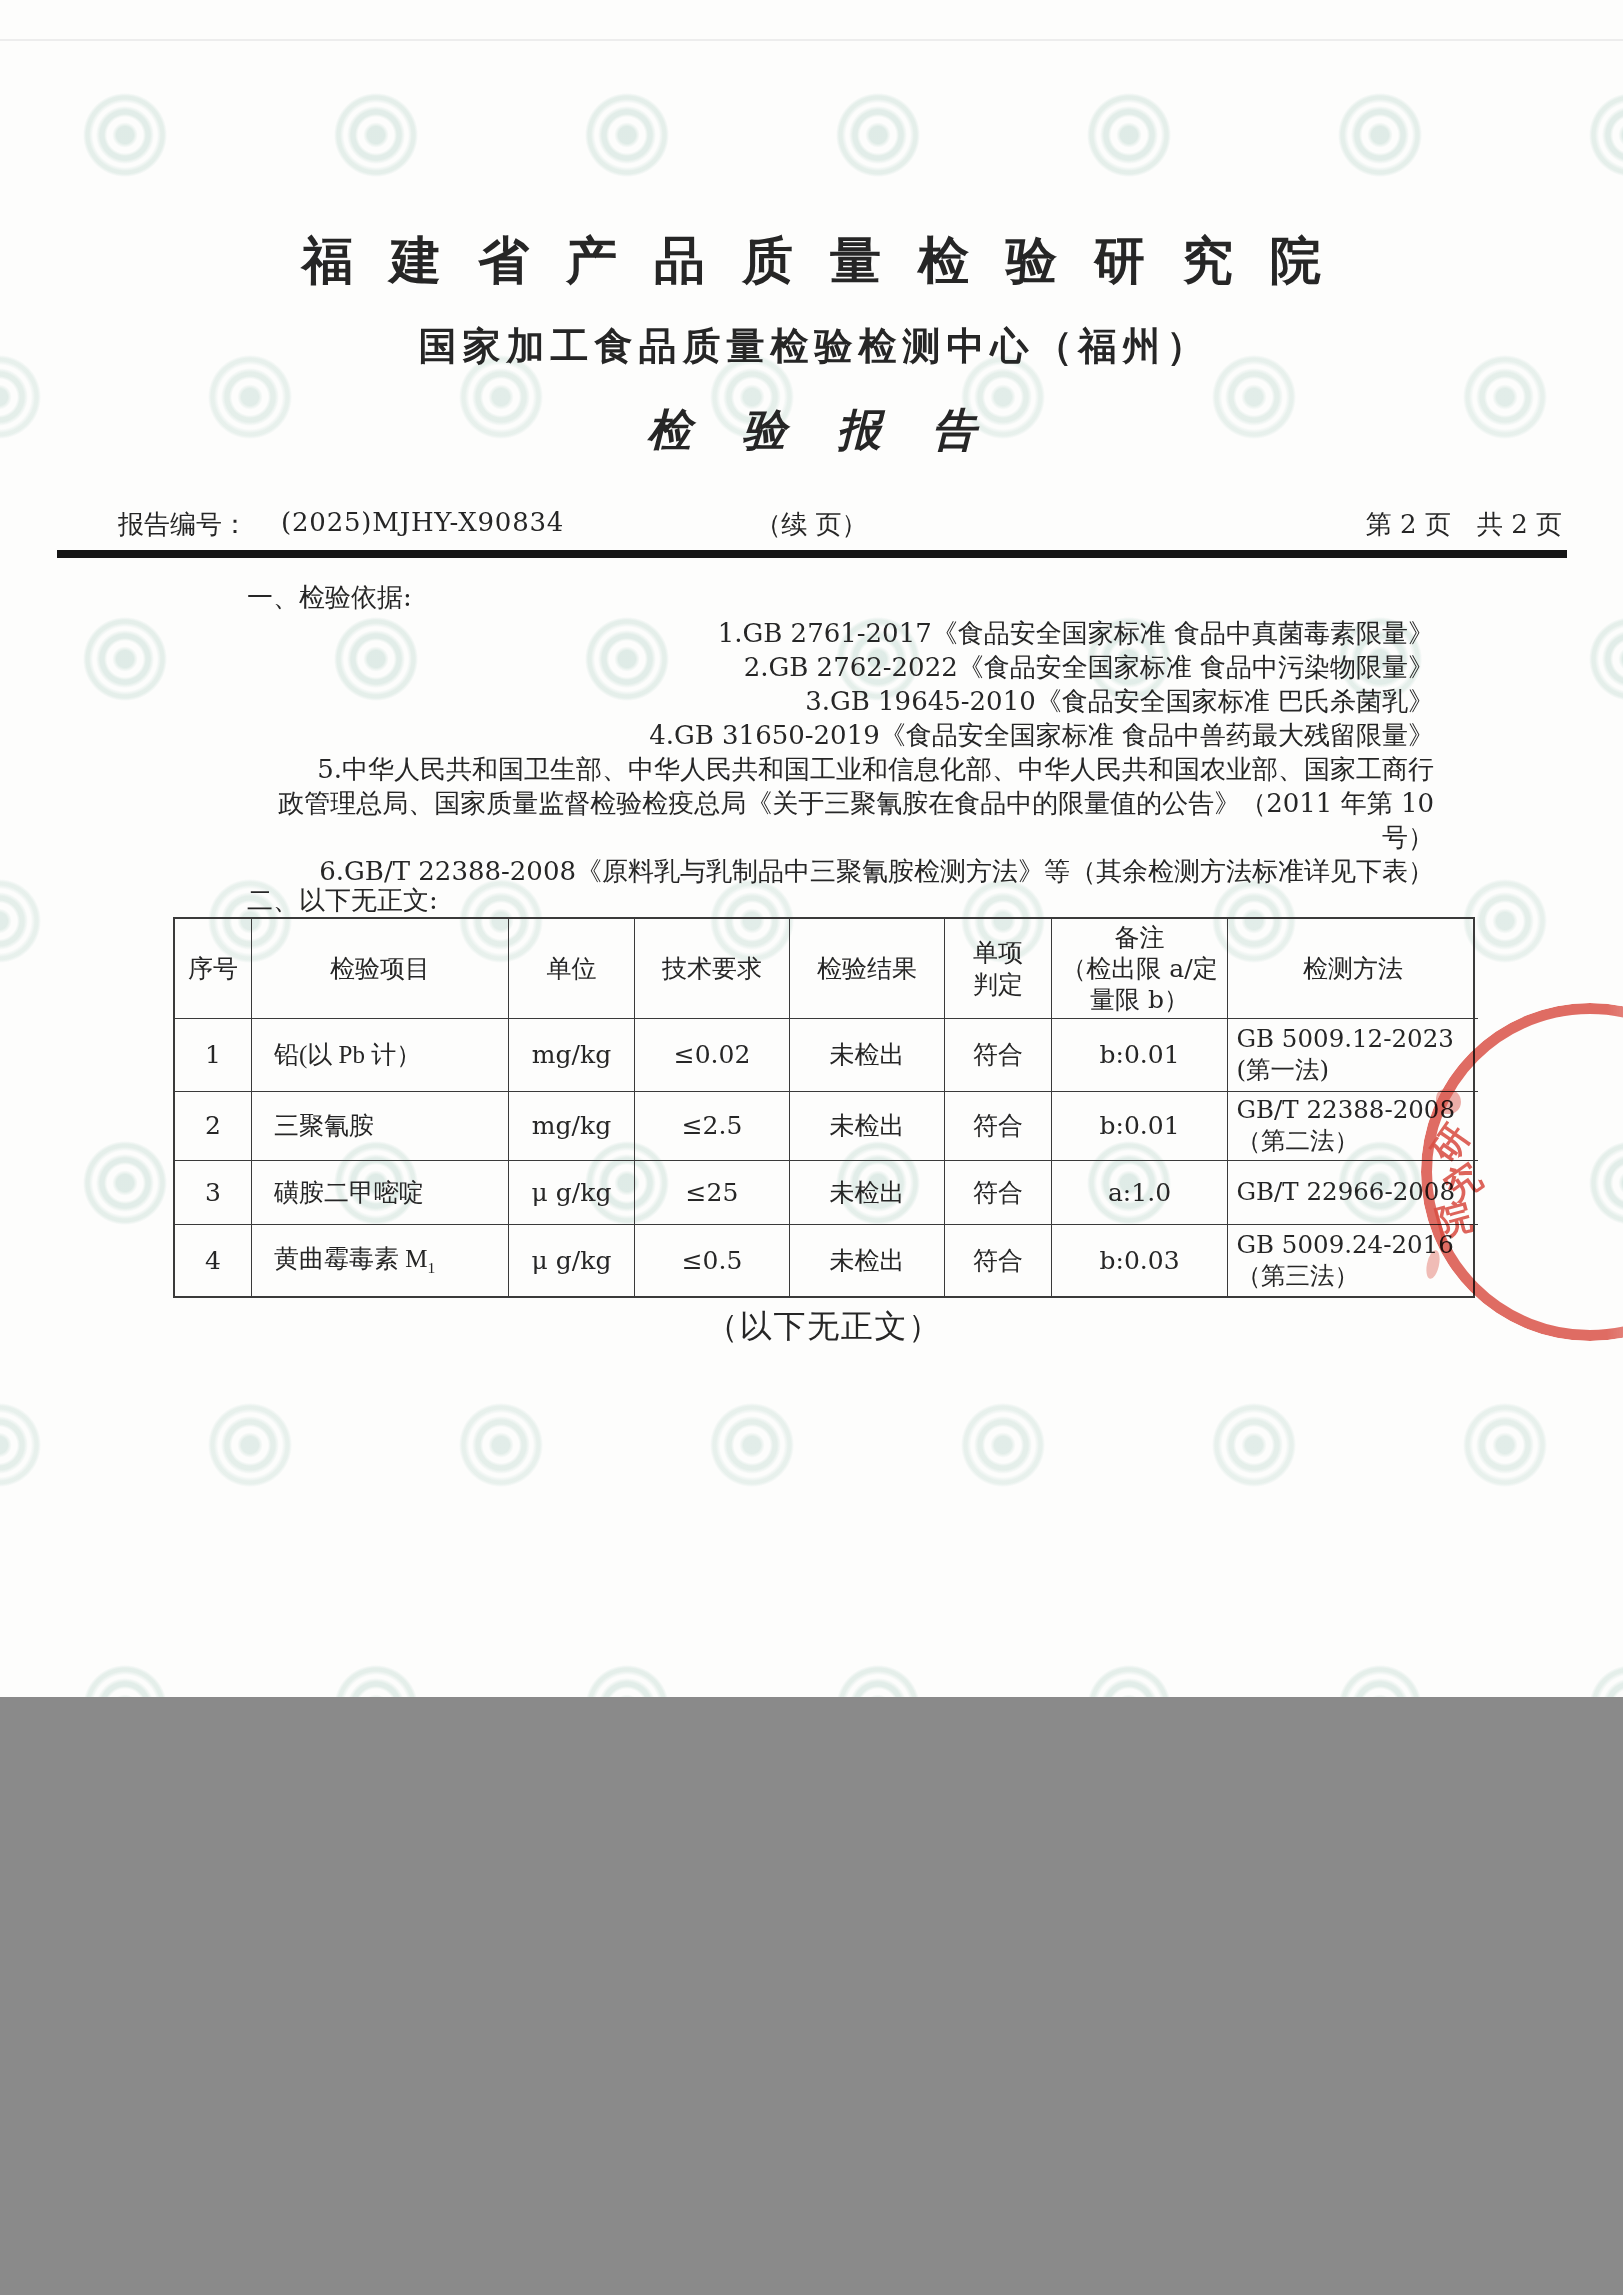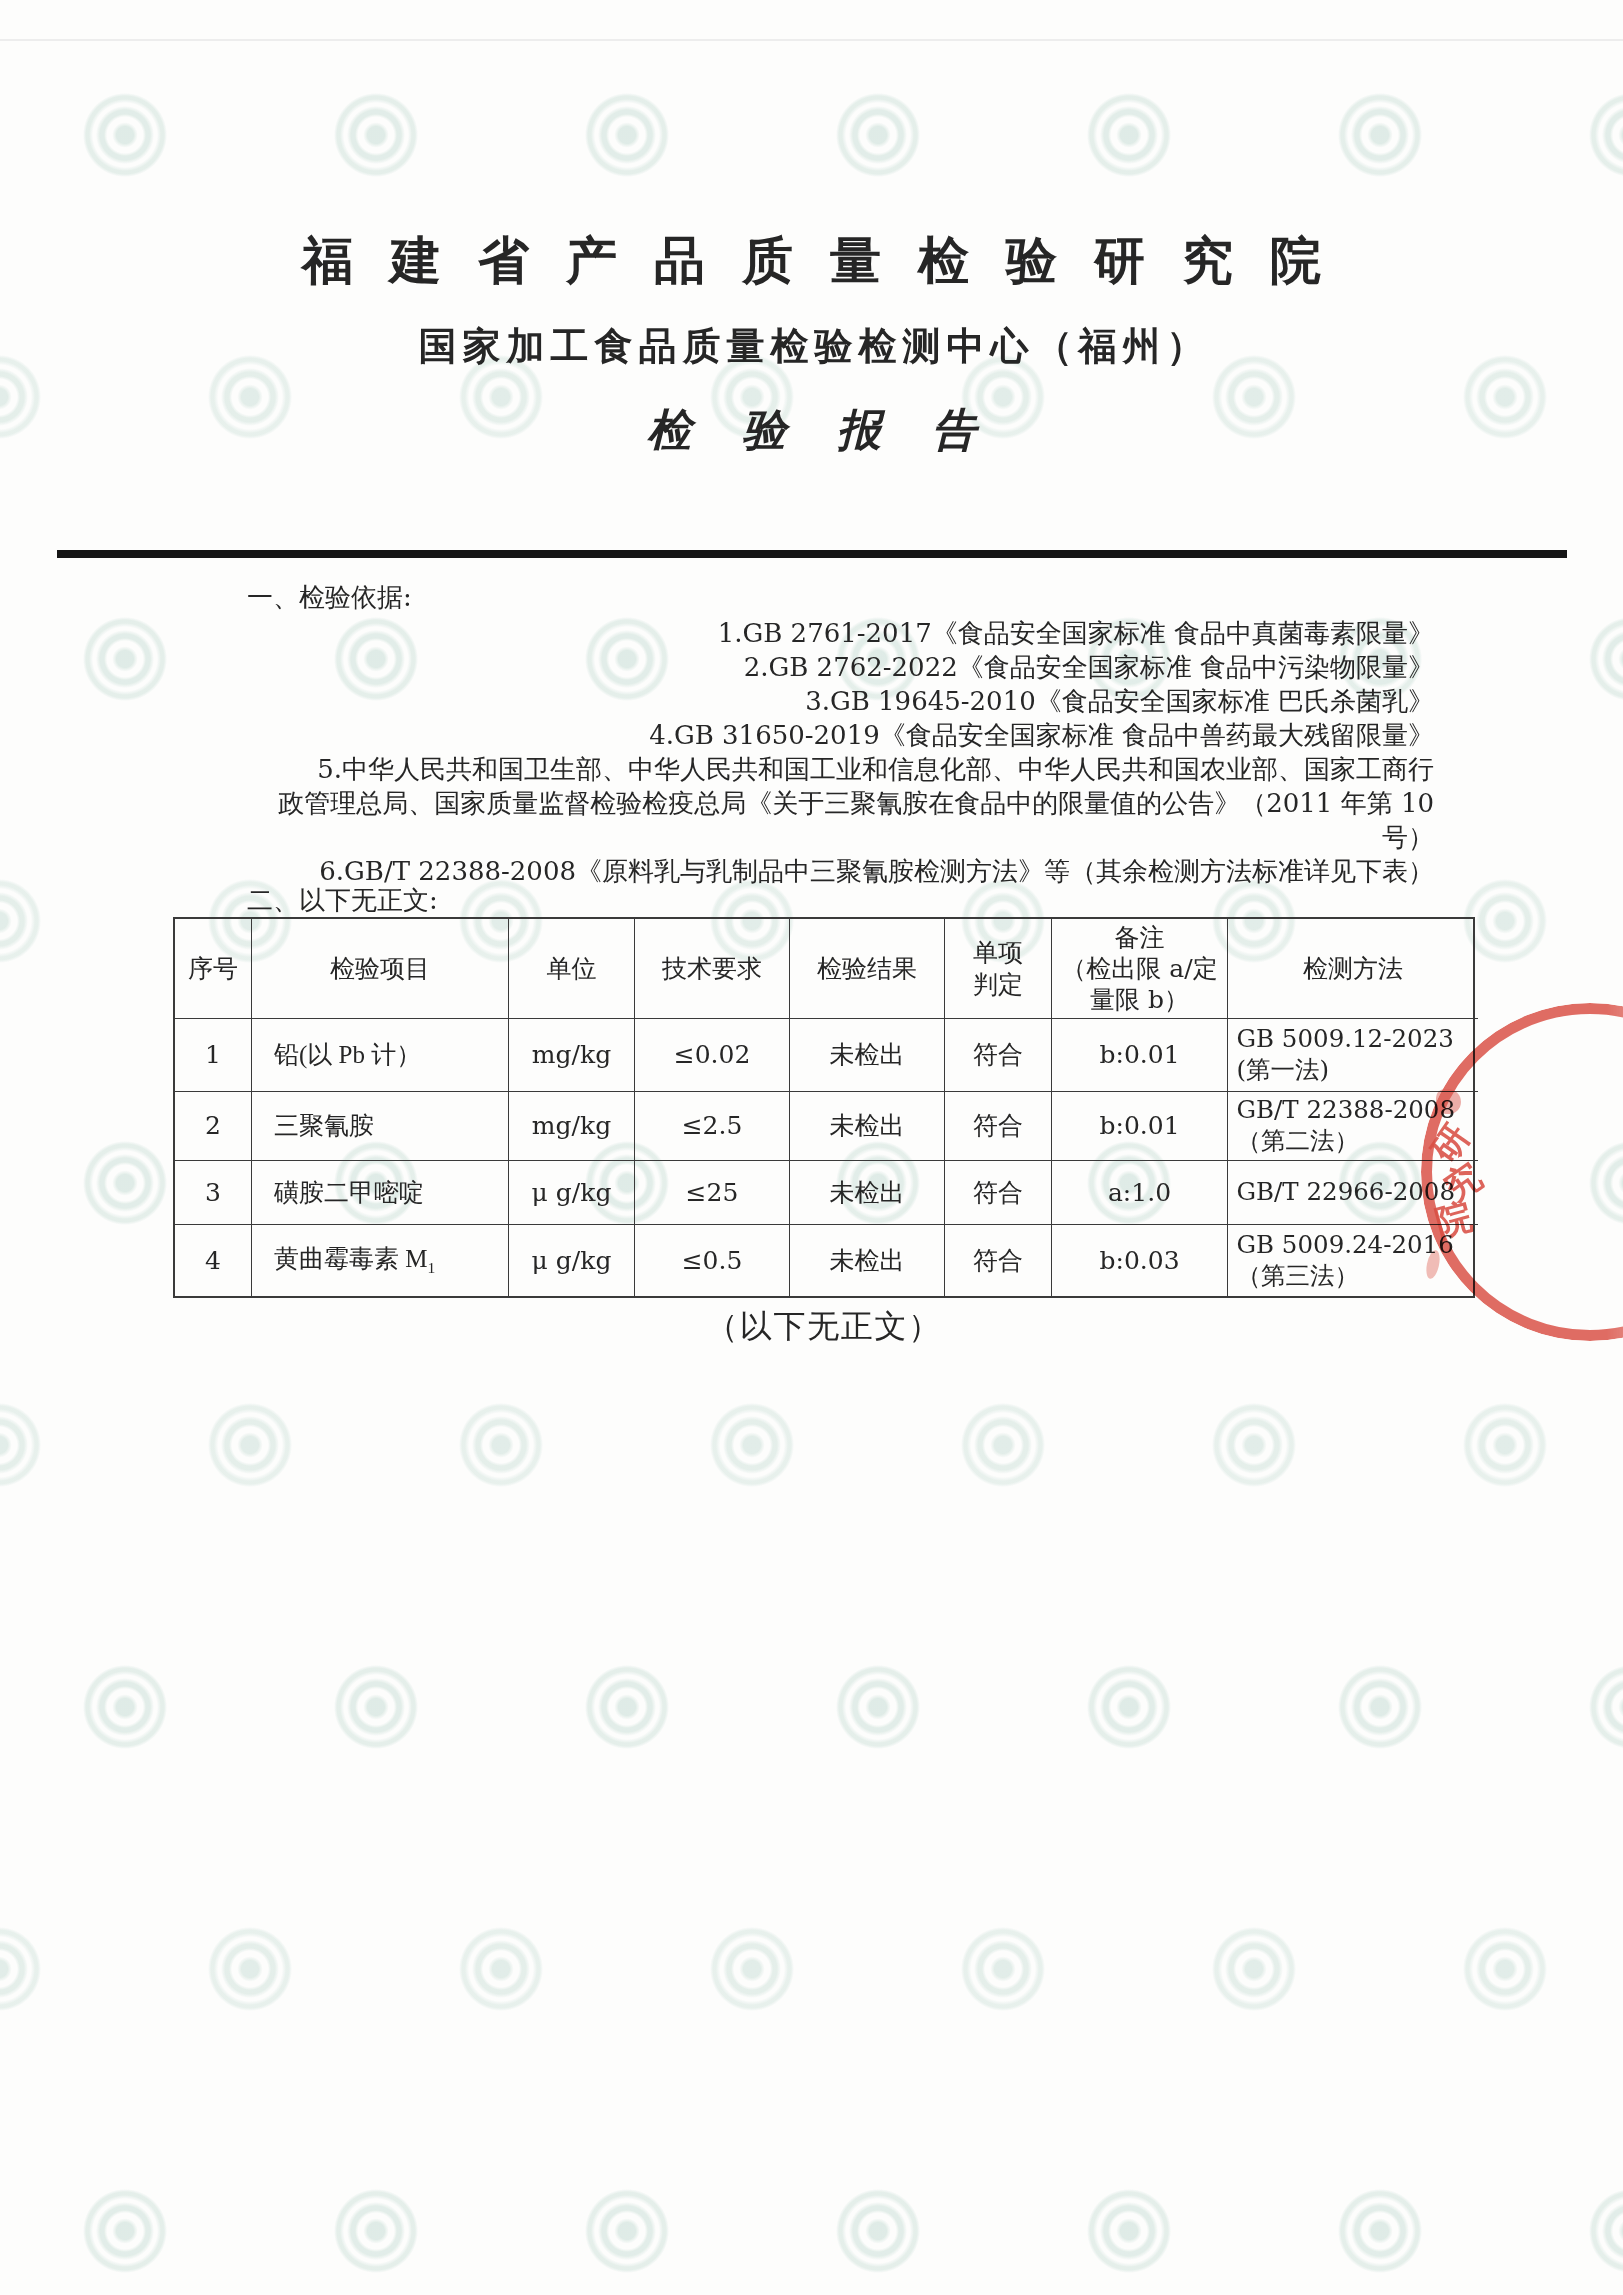--- a/index.html
+++ b/index.html
@@ -1,17 +1,17 @@
 <!DOCTYPE html>
 <html style="font-size:13.5px"><head>
 <meta charset="utf-8">
 <style>
   html,body{margin:0;padding:0;background:#8a8a8a;}
   .page{
-    position:relative;width:1623px;height:2295px;margin:0 auto;
+    position:relative;width:1623px;height:1697px;margin:0 auto;
     background:#fdfdfc;overflow:hidden;
     font-family:"DejaVu Serif","Liberation Serif",serif;
     color:#262626;
   }
   
   .wm{
     position:absolute;inset:0;z-index:0;pointer-events:none;
     background-image:
       radial-gradient(circle at 125px 110px, rgba(199,221,213,.55) 0 8.5px, rgba(199,221,213,0) 12.7px 18px, rgba(199,221,213,.5) 21px 25px, rgba(199,221,213,0) 29px 32px, rgba(199,221,213,.45) 36px 39px, rgba(199,221,213,0) 42px),
       radial-gradient(circle at 125px 110px, rgba(199,221,213,.5) 0 8.5px, rgba(199,221,213,0) 12.7px 18px, rgba(199,221,213,.45) 21px 25px, rgba(199,221,213,0) 29px 32px, rgba(199,221,213,.4) 36px 39px, rgba(199,221,213,0) 42px);
@@ -87,20 +87,26 @@
 
 <div class="page">
   <div class="wm"></div>
   <div class="crease"></div>
 
   <div class="content">
     <div class="t1">福建省产品质量检验研究院</div>
     <div class="t2">国家加工食品质量检验检测中心（福州）</div>
     <div class="t3">检验报告</div>
 
+    <div class="meta">
+      <span class="lbl">报告编号：</span>
+      <span class="no">(2025)MJHY-X90834</span>
+      <span class="cont">（续 页）</span>
+      <span class="pg">第 2 页　共 2 页</span>
+    </div>
 
     <div class="rule"></div>
 
     <div class="basis-h">一、检验依据:</div>
     <div class="basis">
       <div>1.GB 2761-2017《食品安全国家标准 食品中真菌毒素限量》</div>
       <div>2.GB 2762-2022《食品安全国家标准 食品中污染物限量》</div>
       <div>3.GB 19645-2010《食品安全国家标准 巴氏杀菌乳》</div>
       <div>4.GB 31650-2019《食品安全国家标准 食品中兽药最大残留限量》</div>
       <div>5.中华人民共和国卫生部、中华人民共和国工业和信息化部、中华人民共和国农业部、国家工商行</div>

